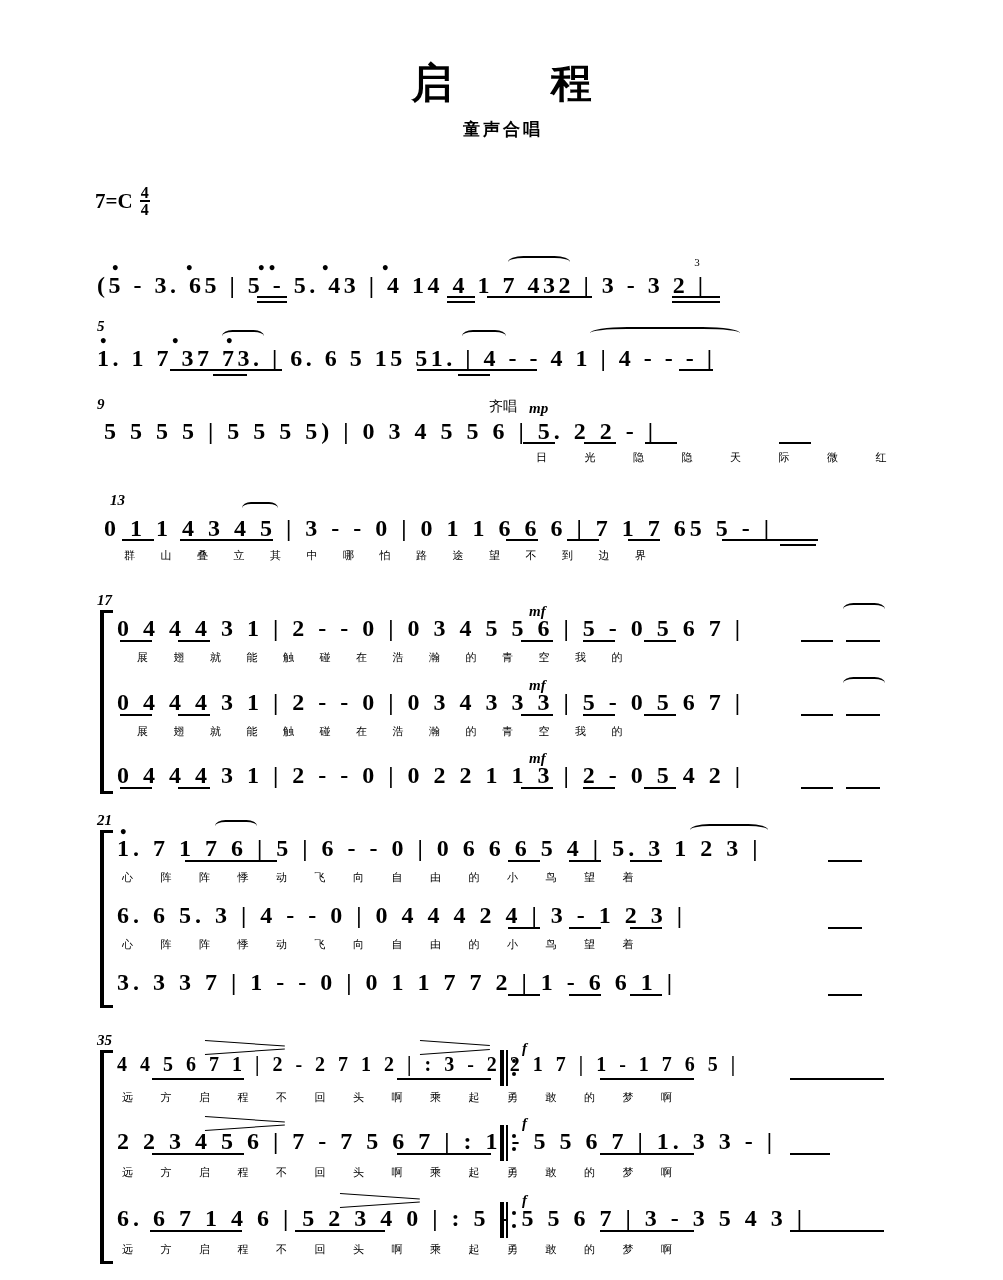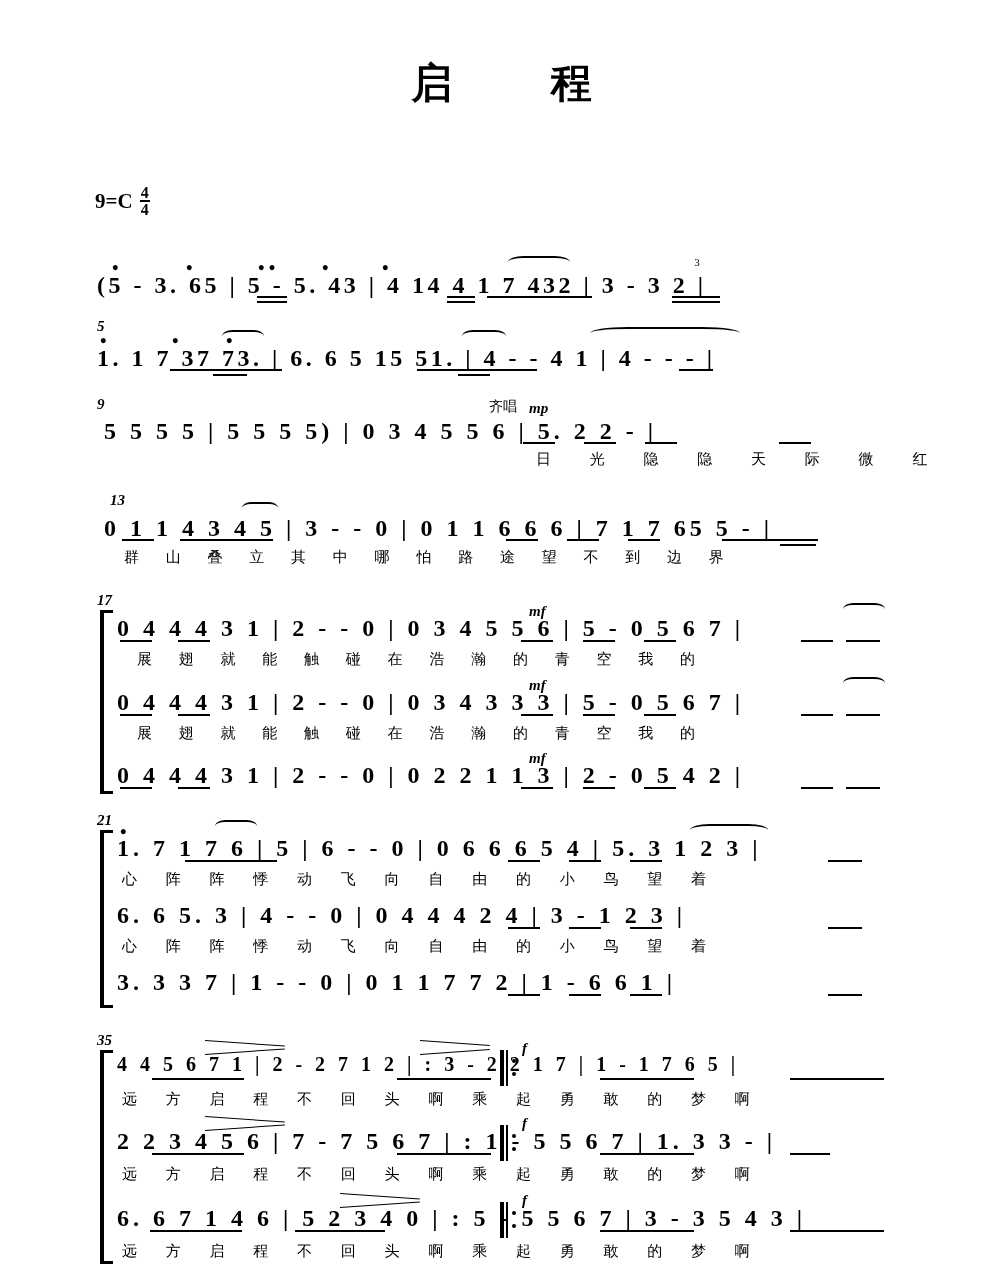--- a/index.html
+++ b/index.html
@@ -86,21 +86,21 @@
     white-space: nowrap;
     font-family: "Liberation Serif", serif;
     font-size: 23px;
     font-weight: 700;
     letter-spacing: 0px;
   }
   .lyrics {
     position: absolute;
     white-space: nowrap;
     font-family: "DejaVu Sans", sans-serif;
-    font-size: 15px;
+    font-size: 11px;
     letter-spacing: 0px;
   }
   .mark {
     position: absolute;
     font-style: italic;
     font-weight: 700;
     font-family: "Liberation Serif", serif;
     font-size: 15px;
   }
   .cn-mark {
@@ -143,23 +143,24 @@
     font-family:"Liberation Serif", serif;
     text-align:center;
   }
 </style>
 </head>
 <body>
 
 <div class="page">
 
   <div class="title">启 程</div>
+  <div class="subtitle">童声合唱</div>
 
   <div class="keysig">
-    <span>9=C</span>
+    <span>7=C</span>
     <span class="meter">
       <span class="num">4</span>
       <span class="den">4</span>
     </span>
   </div>
 
   <div class="system" style="top:0;">
     <div class="notes" style="left:97px; top:272px; letter-spacing:3.5px; font-size:24px;">(5  -  3.   65 | 5  -  5.   43 | 4 14 4 1  7   432 | 3  -  3   2  |</div>
 
     <div class="mark" style="left:112px; top:258px; font-size:18px;">•</div>

